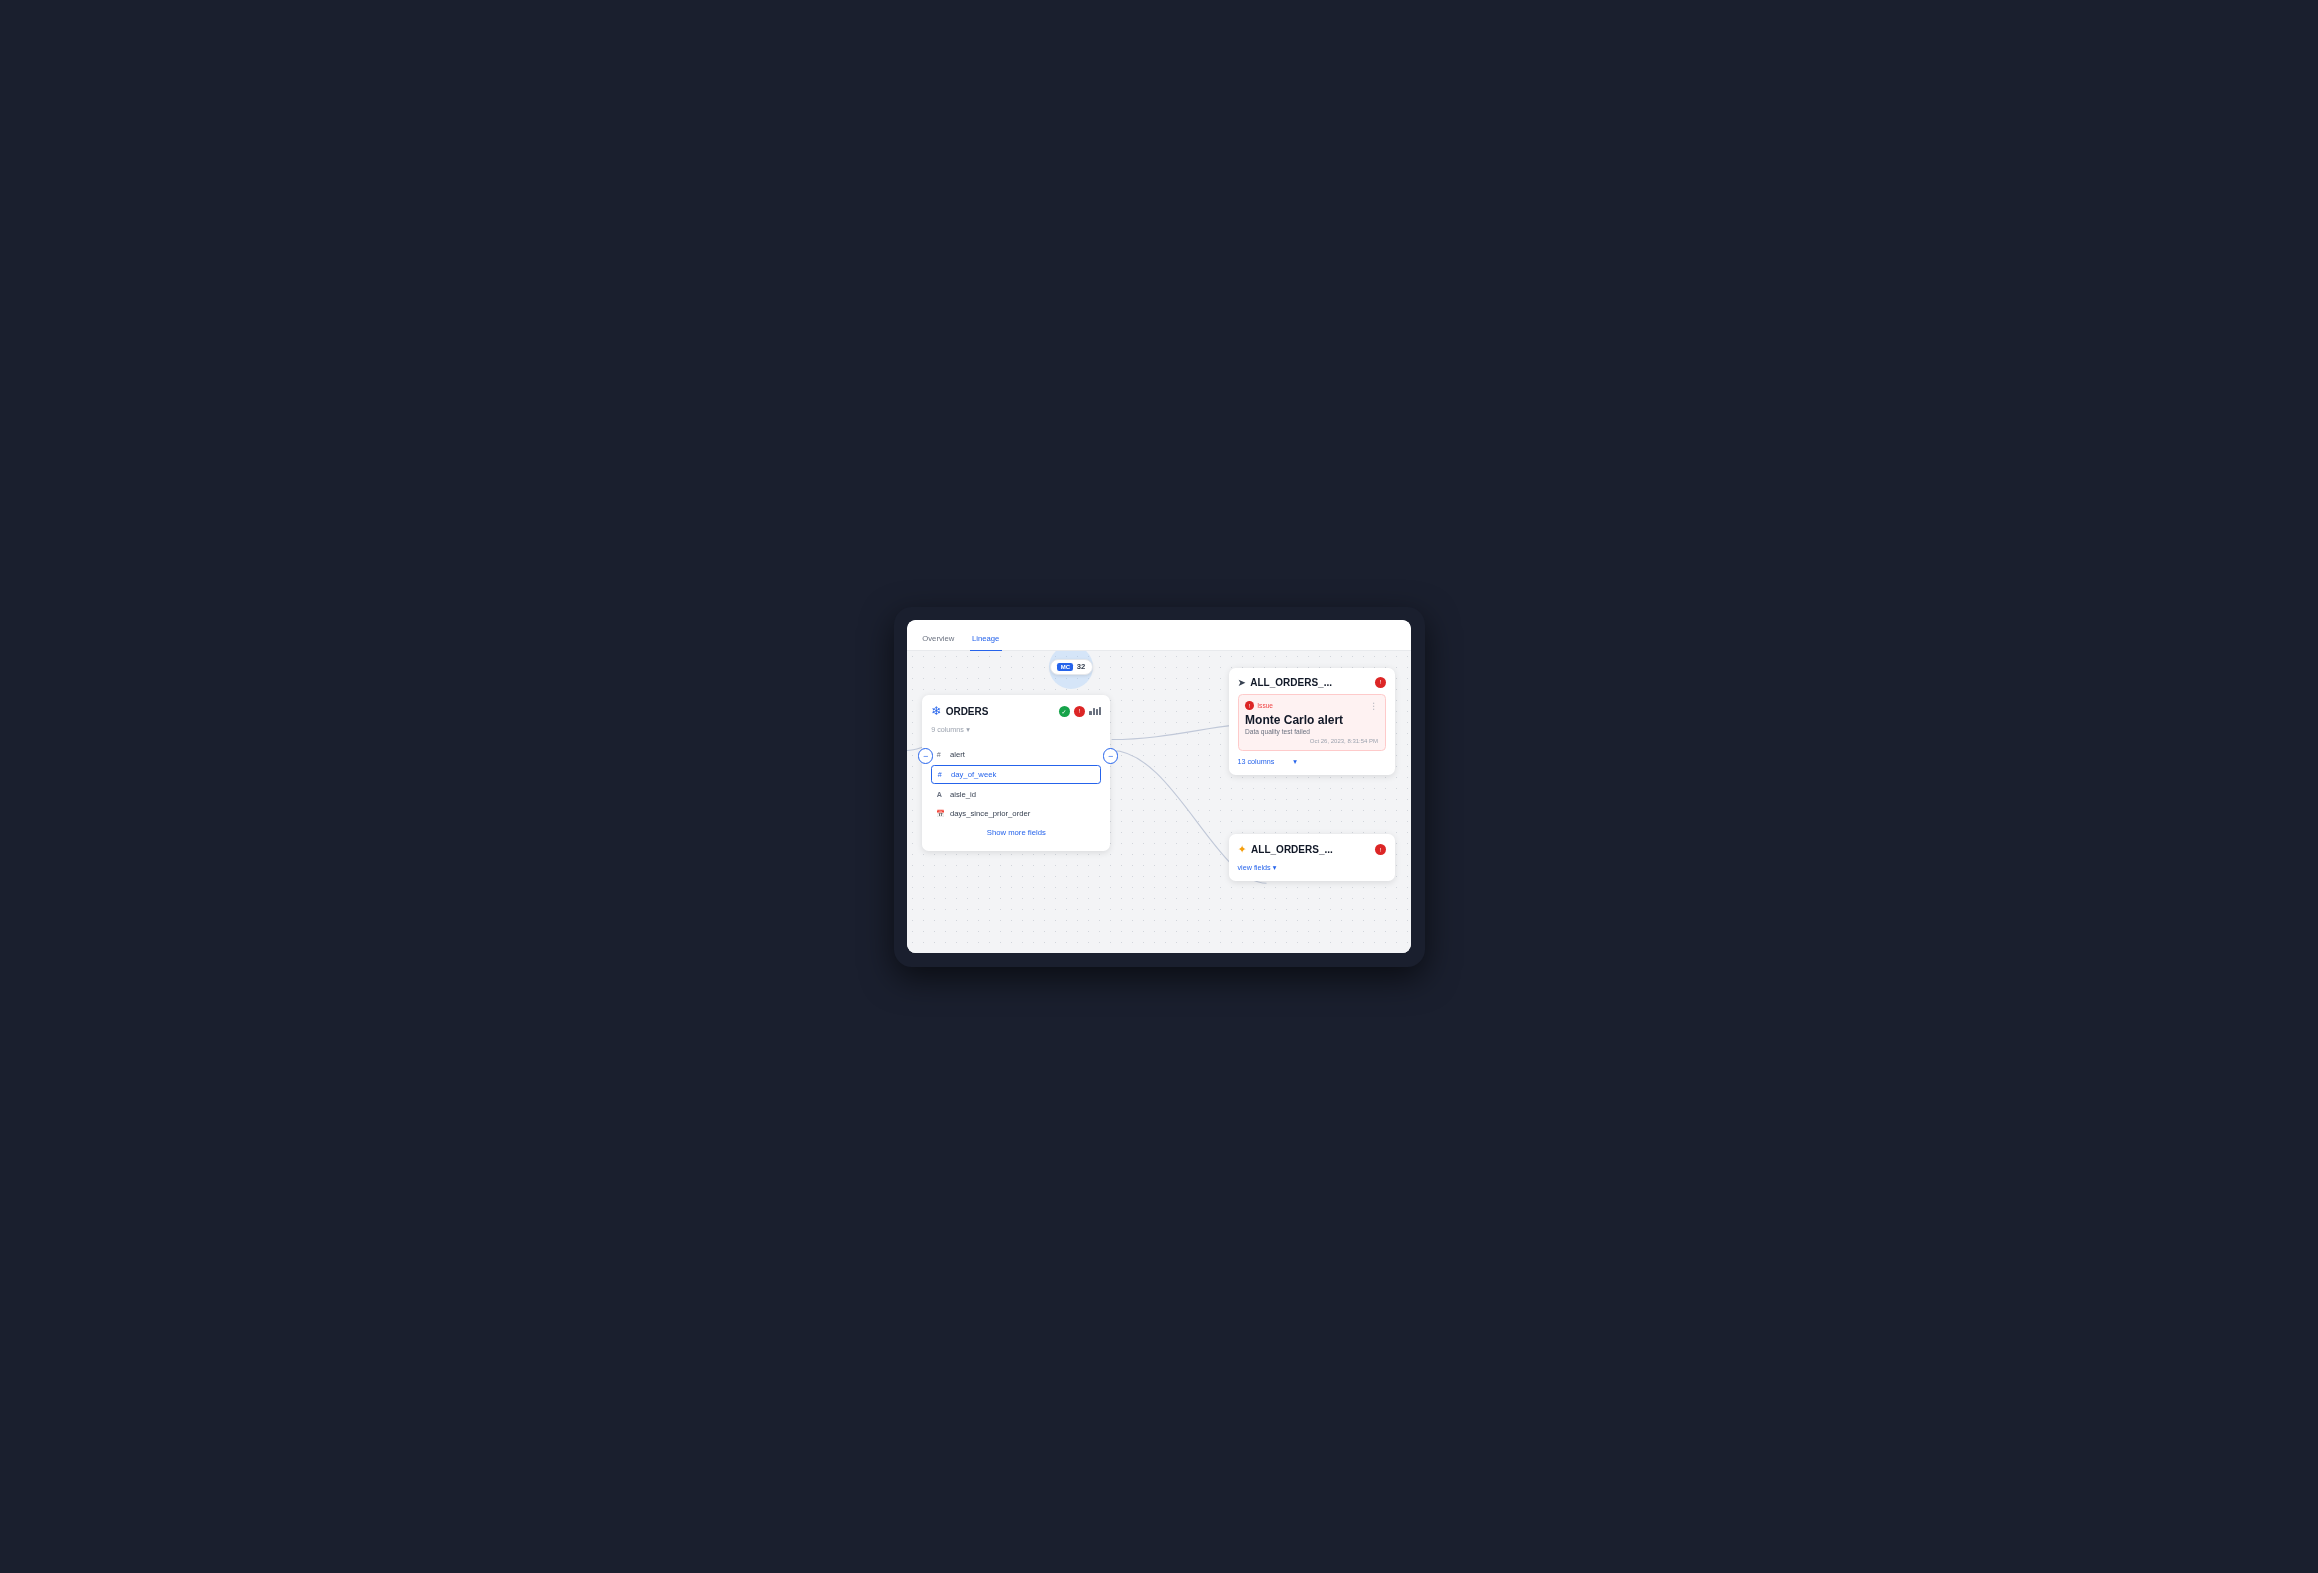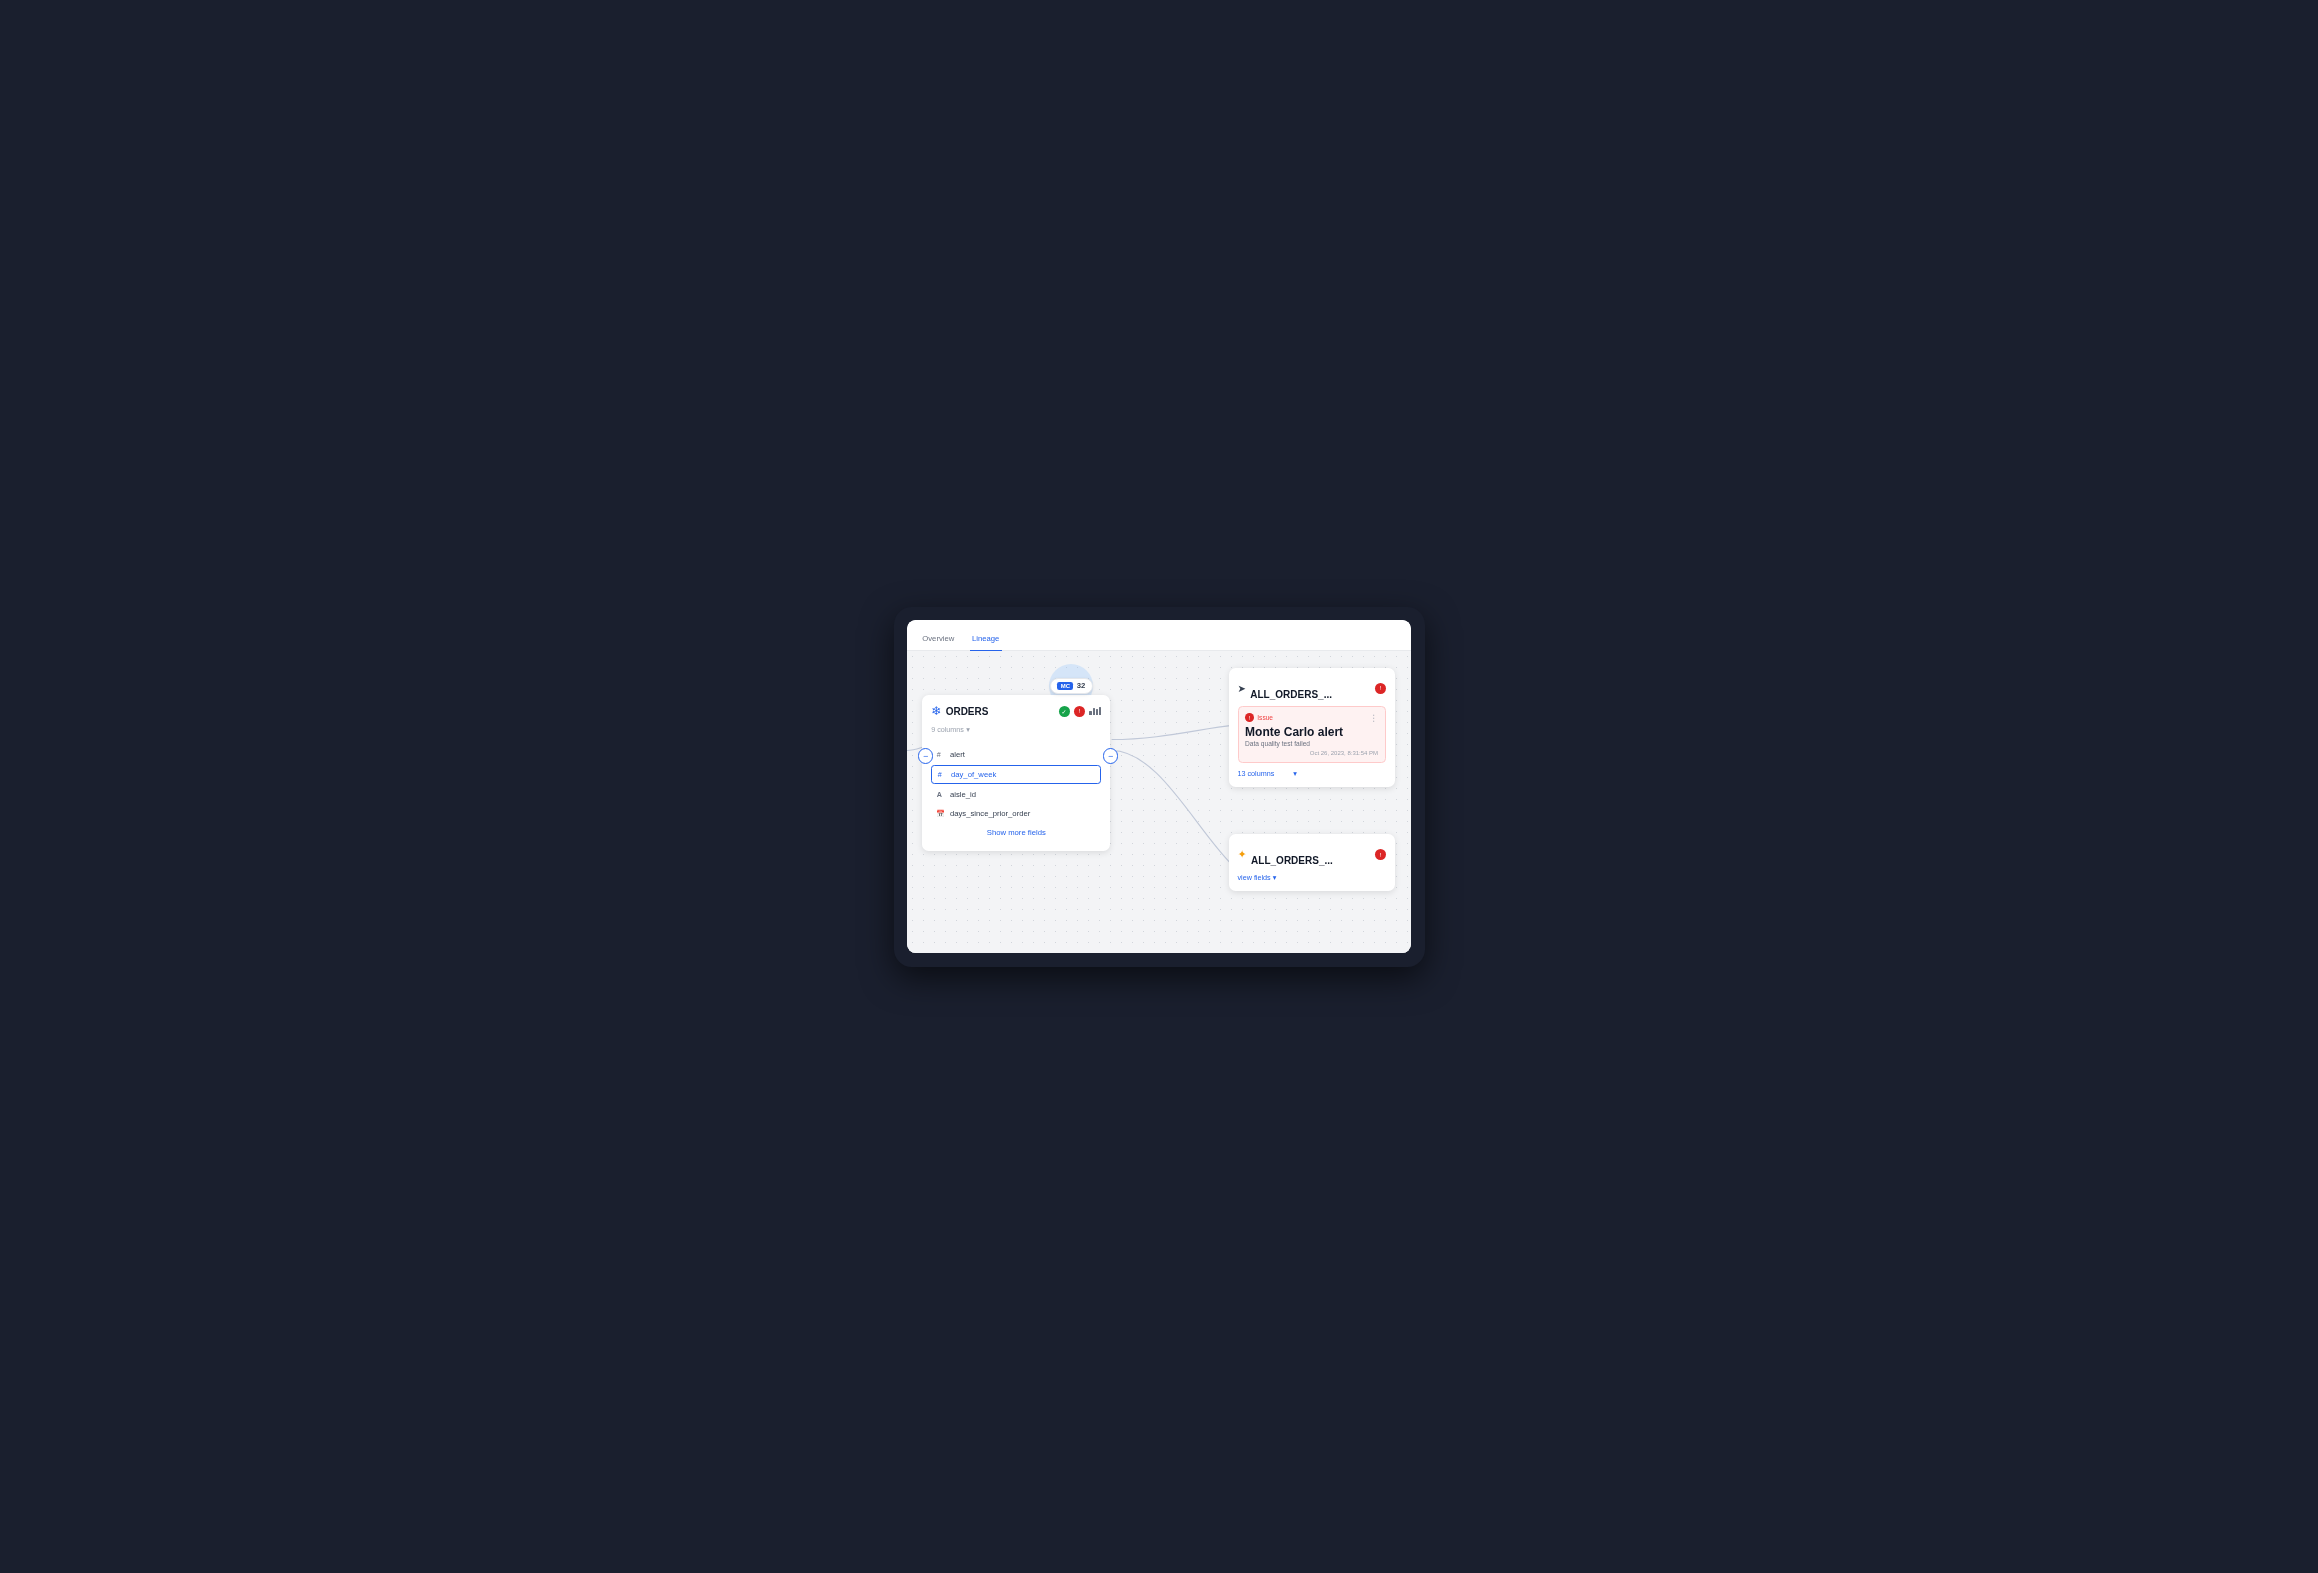--- a/index.html
+++ b/index.html
@@ -237,21 +237,20 @@
       display: flex;
       align-items: center;
       gap: 4.4px;
       margin-bottom: 6.6px;
     }
     .ao-title {
       font-size: 10px;
       font-weight: 700;
       color: #111827;
       flex: 1;
-      margin-top: 12px;
     }
     .issue-card {
       background: #fef2f2;
       border: 0.6px solid #fecaca;
       border-radius: 4.4px;
       padding: 5.5px 6.6px;
       margin-bottom: 6.6px;
     }
     .issue-header {
       display: flex;
@@ -335,21 +334,21 @@
 
       <svg class="connections-svg" viewBox="0 0 912 546" width="505" height="302">
 
         <path d="M 370,160 C 480,160 560,130 650,130" stroke="#c0c8d8" stroke-width="2" fill="none"></path>
 
         <path d="M 370,180 C 480,180 560,420 650,420" stroke="#c0c8d8" stroke-width="2" fill="none"></path>
 
         <path d="M 0,180 C 20,180 30,170 50,170" stroke="#c0c8d8" stroke-width="2" fill="none"></path>
       </svg>
 
-      <div class="mc-badge" style="top:27px; left:143px;">
+      <div class="mc-badge" style="top:8px; left:143px;">
         <div class="mc-blob"></div>
         <div class="mc-pill">
           <span class="mc-label">MC</span>
           <span class="mc-count">32</span>
         </div>
       </div>
 
       <div class="collapse-btn collapse-left">
         <span>−</span>
       </div>

